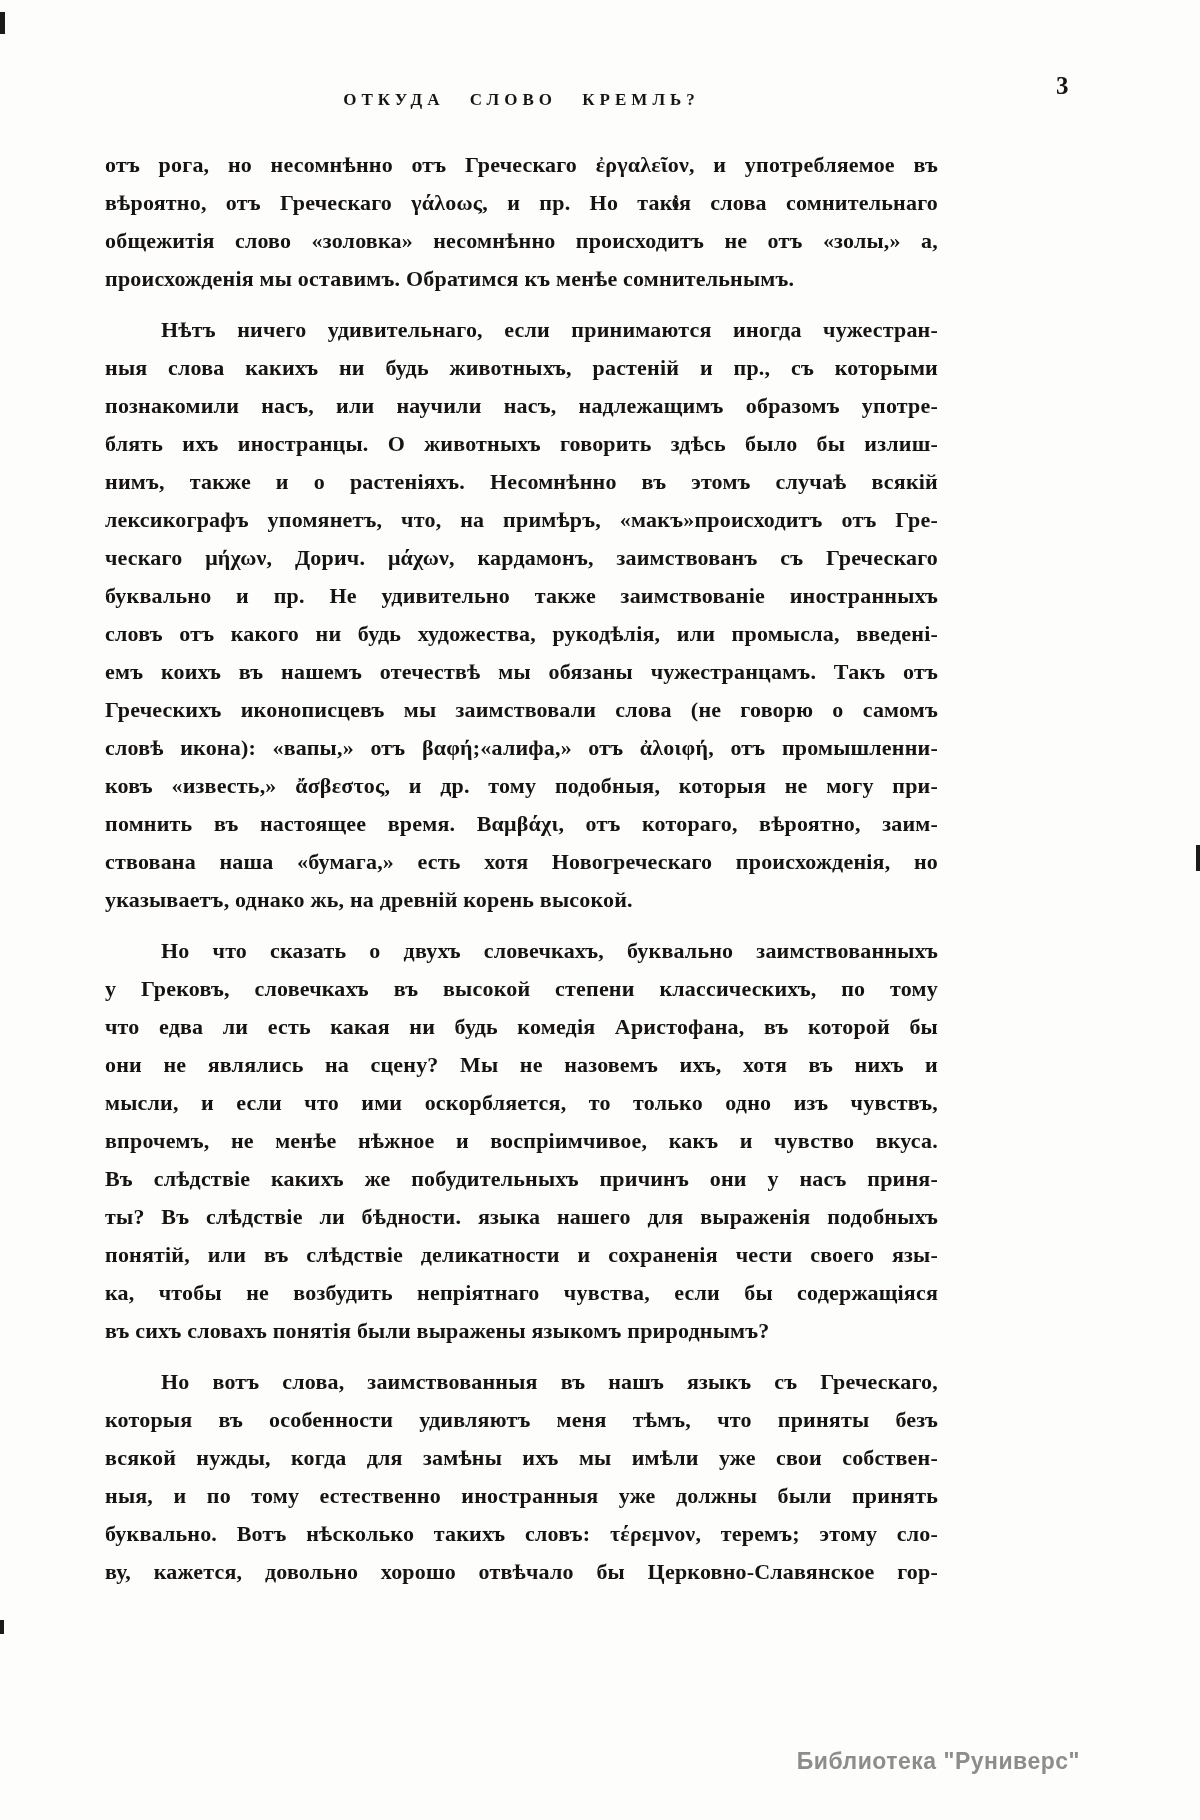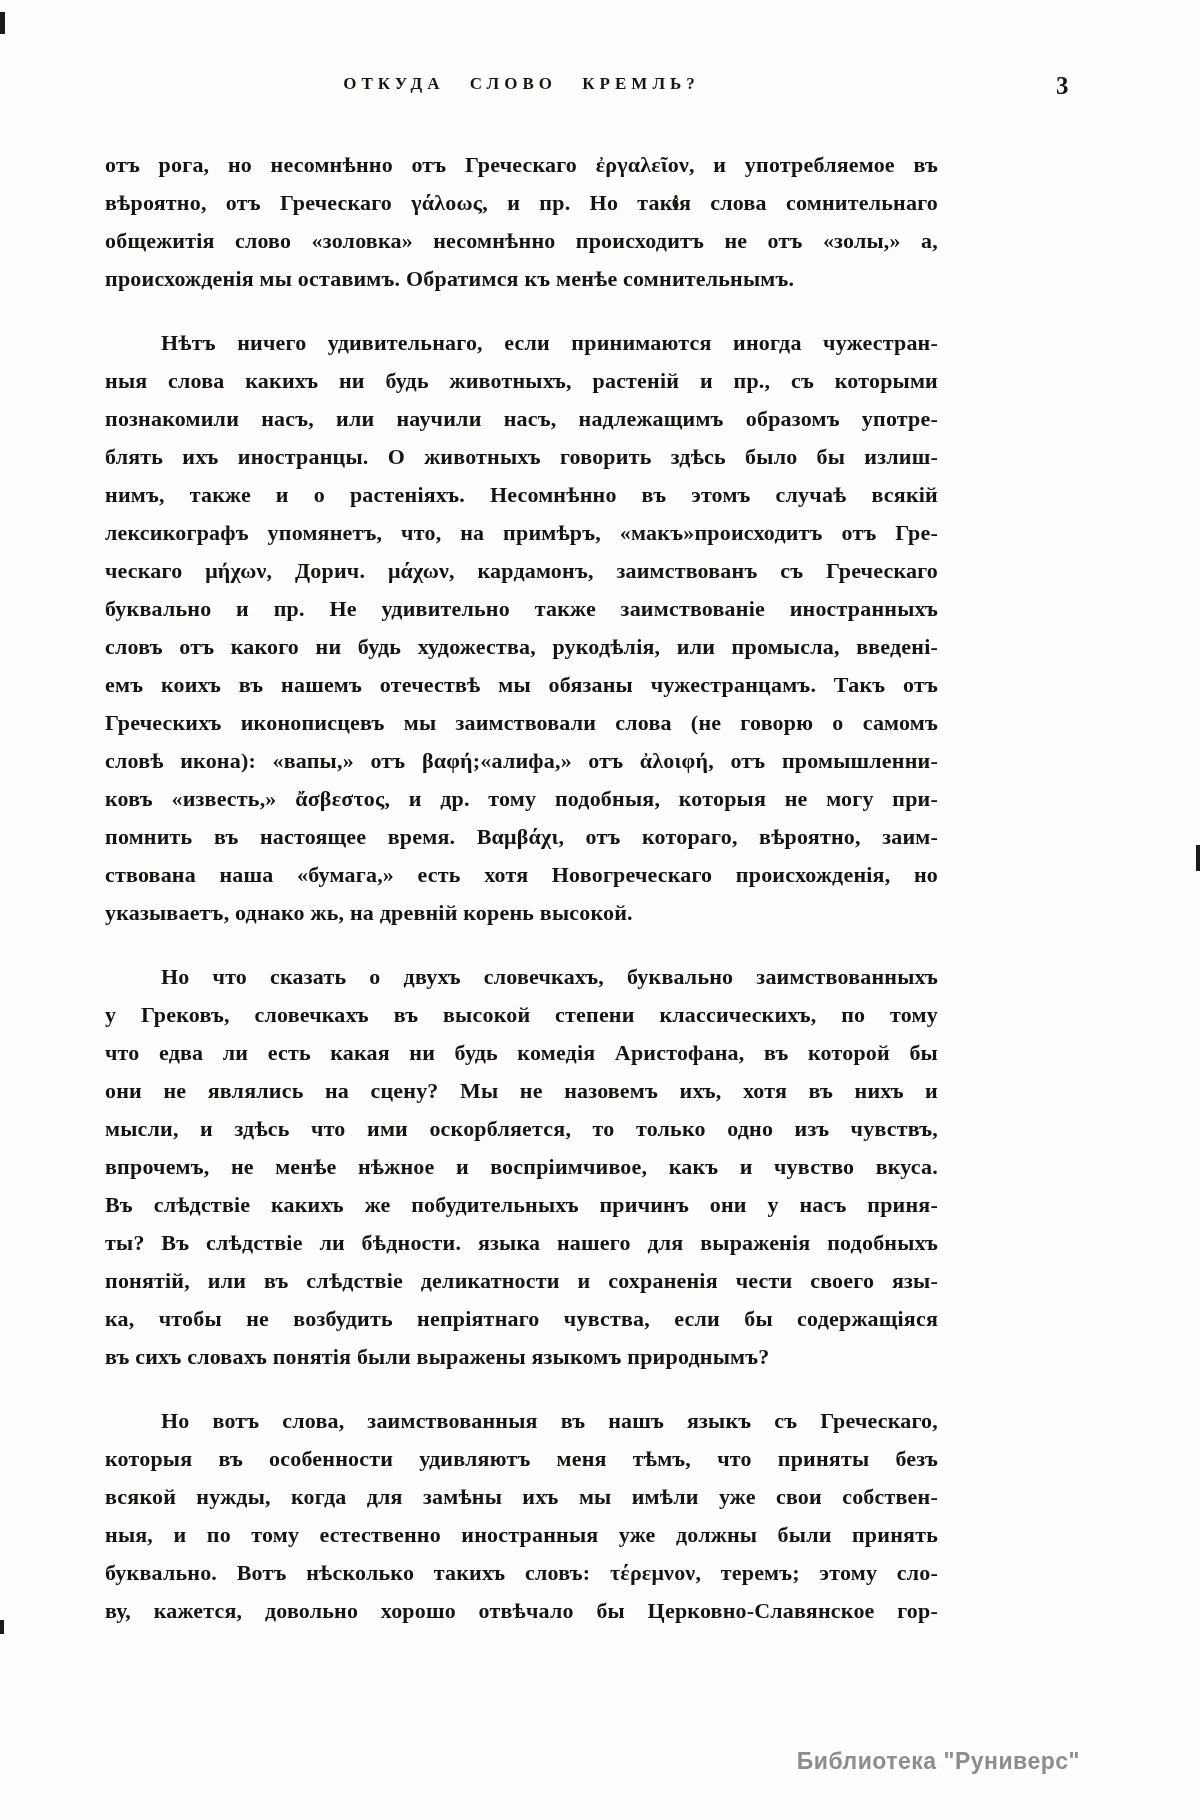--- a/index.html
+++ b/index.html
@@ -11,21 +11,21 @@
     position: relative;
     width: 1200px;
     height: 1820px;
     background: #fdfdfc;
     overflow: hidden;
     font-family: "Liberation Serif", serif;
     color: #161310;
   }
   .running-head {
     position: absolute;
-    top: 74px;
+    top: 90px;
     left: 105px;
     width: 833px;
     text-align: center;
     font-size: 17px;
     font-weight: 700;
     letter-spacing: 5px;
     word-spacing: 16px;
     color: #191510;
   }
   .page-number {
@@ -38,21 +38,21 @@
   .text-block {
     position: absolute;
     top: 146px;
     left: 105px;
     width: 833px;
     font-size: 22px;
     font-weight: 700;
     letter-spacing: 0.2px;
   }
   .paragraph { margin: 0; }
-  .paragraph + .paragraph { margin-top: 26px; }
+  .paragraph + .paragraph { margin-top: 13px; }
   .line {
     height: 38px;
     line-height: 38px;
     text-align: justify;
     text-align-last: justify;
     overflow: hidden;
     white-space: normal;
   }
   .line.first { text-indent: 56px; }
   .line.endline { text-align-last: left; }
@@ -116,21 +116,21 @@
         <div class="line">ковъ «известь,» ἄσβεστος, и др. тому подобныя, которыя не могу при-</div>
         <div class="line">помнить въ настоящее время. Βαμβάχι, отъ котораго, вѣроятно, заим-</div>
         <div class="line">ствована наша «бумага,» есть хотя Новогреческаго происхожденія, но</div>
         <div class="line endline">указываетъ, однако жь, на древній корень высокой.</div>
       </div>
       <div class="paragraph">
         <div class="line first">Но что сказать о двухъ словечкахъ, буквально заимствованныхъ</div>
         <div class="line">у Грековъ, словечкахъ въ высокой степени классическихъ, по тому</div>
         <div class="line">что едва ли есть какая ни будь комедія Аристофана, въ которой бы</div>
         <div class="line">они не являлись на сцену? Мы не назовемъ ихъ, хотя въ нихъ и</div>
-        <div class="line">мысли, и здѣсь что ими оскорбляется, то только одно изъ чувствъ,</div>
+        <div class="line">мысли, и если что ими оскорбляется, то только одно изъ чувствъ,</div>
         <div class="line">впрочемъ, не менѣе нѣжное и воспріимчивое, какъ и чувство вкуса.</div>
         <div class="line">Въ слѣдствіе какихъ же побудительныхъ причинъ они у насъ приня-</div>
         <div class="line">ты? Въ слѣдствіе ли бѣдности. языка нашего для выраженія подобныхъ</div>
         <div class="line">понятій, или въ слѣдствіе деликатности и сохраненія чести своего язы-</div>
         <div class="line">ка, чтобы не возбудить непріятнаго чувства, если бы содержащіяся</div>
         <div class="line endline">въ сихъ словахъ понятія были выражены языкомъ природнымъ?</div>
       </div>
       <div class="paragraph">
         <div class="line first">Но вотъ слова, заимствованныя въ нашъ языкъ съ Греческаго,</div>
         <div class="line">которыя въ особенности удивляютъ меня тѣмъ, что приняты безъ</div>

